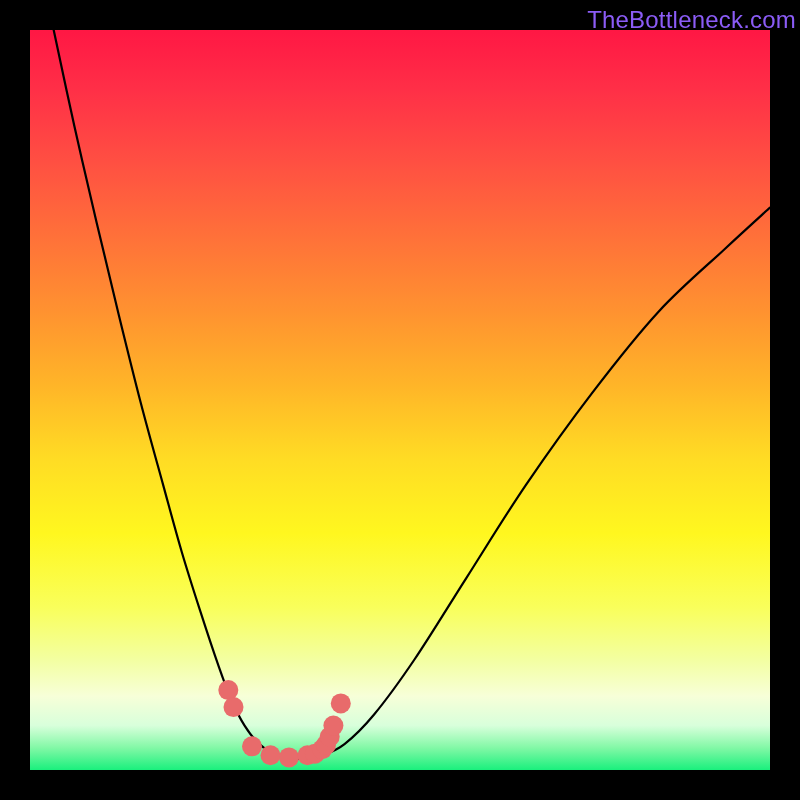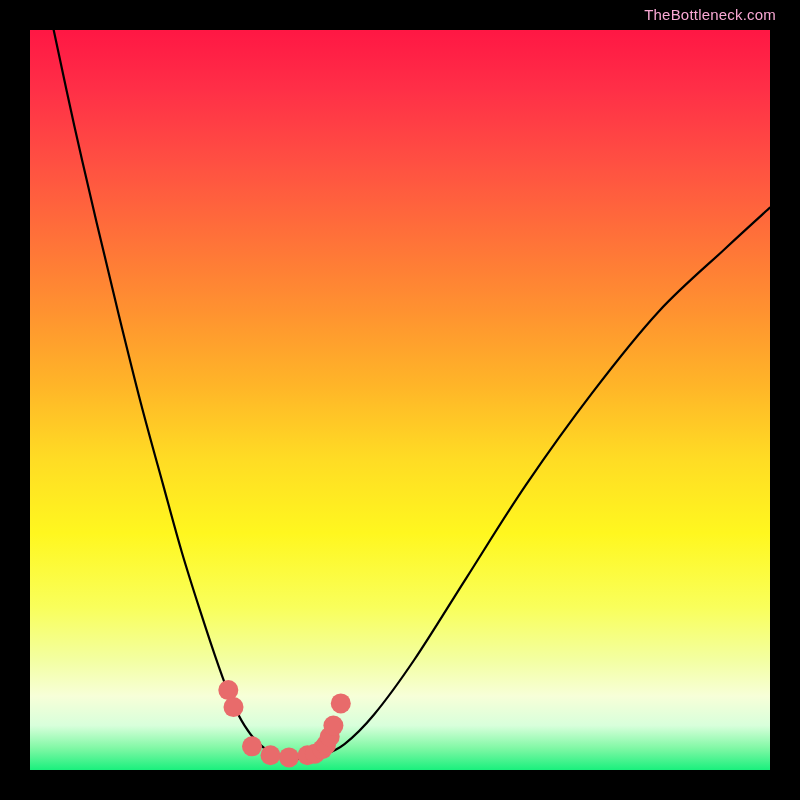--- a/index.html
+++ b/index.html
@@ -32,25 +32,25 @@
       #f3ffa0 85%,
       #f7ffd8 90%,
       #d8ffdb 94%,
       #82f8a6 97%,
       #1af07d 100%
     );
   }
   .watermark {
     position: absolute;
     top: 6px;
-    right: 24px;
+    right: 4px;
     font-family: Arial, sans-serif;
-    font-size: 15px;
+    font-size: 24px;
     font-weight: 500;
-    color: #f9a8d4;
+    color: #8b5cf6;
     z-index: 10;
     letter-spacing: 0.2px;
   }
   svg.curves {
     position: absolute;
     left: 0;
     top: 0;
     width: 740px;
     height: 740px;
   }

